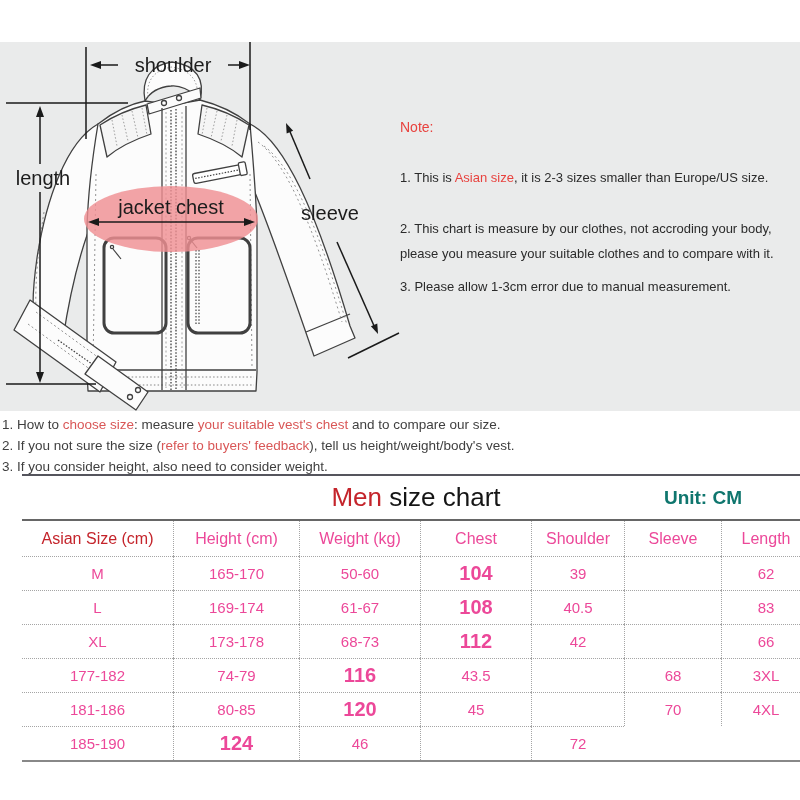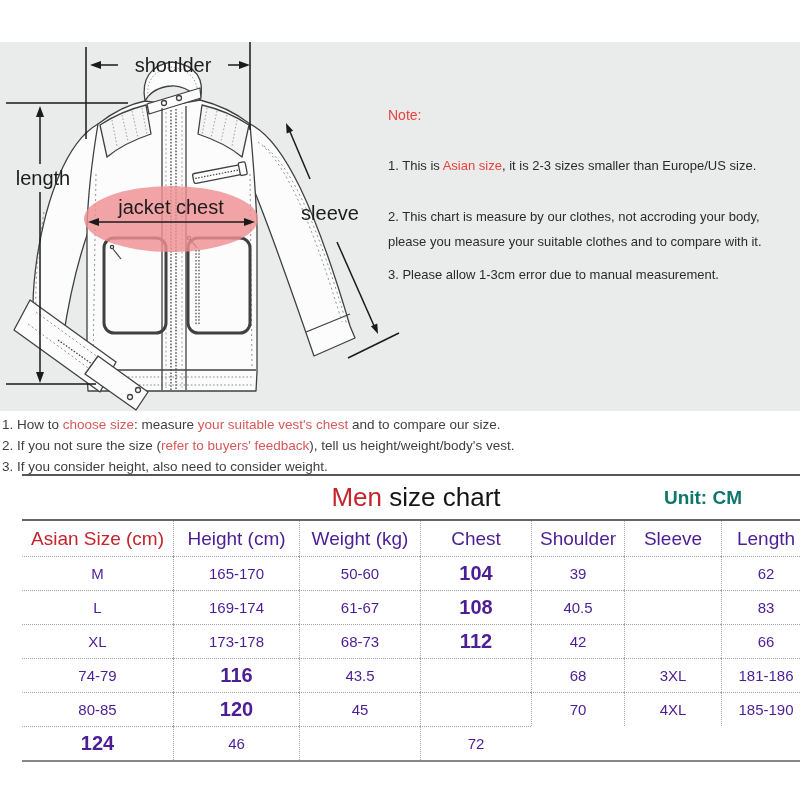--- a/index.html
+++ b/index.html
@@ -3,44 +3,44 @@
 <meta charset="utf-8">
 <style>
   html,body{margin:0;padding:0;}
   body{width:800px;height:800px;background:#ffffff;font-family:"Liberation Sans", sans-serif;color:#222;overflow:hidden;}
   .page{position:relative;width:800px;height:800px;background:#fff;}
 
   
   .gray-panel{position:absolute;left:0;top:42px;width:800px;height:369px;background:#eaebeb;}
   .diagram-svg{position:absolute;left:0;top:0;}
   .note{position:absolute;left:388px;top:0;width:408px;font-size:13px;color:#2b2b2b;}
-  .note p{margin:0;position:absolute;white-space:nowrap;}
+  .note p{margin:12px;position:absolute;white-space:nowrap;}
   .note .note-heading{top:65px;color:#e8423e;font-size:14px;}
   .note .note-item1{top:116px;}
   .note .note-item2{top:162px;line-height:25px;white-space:normal;width:406px;}
   .note .note-item3{top:225px;}
   .red-inline{color:#e8423e;}
 
   
   .tips{position:absolute;left:0;top:411px;width:800px;padding:3px 0 0 2px;font-size:13.5px;line-height:21px;color:#3f3f3f;}
   .tips p{margin:0;white-space:nowrap;}
   .tips .tip-red{color:#d95757;}
 
   
   .tbl{position:absolute;left:22px;top:474px;width:788px;border-top:2px solid #55555d;}
   .title-row{position:relative;height:43px;display:flex;align-items:center;justify-content:center;}
   .tbl-title{font-size:26px;color:#151515;}
   .tbl-title .title-red{color:#c4242b;}
   .unit-label{position:absolute;right:68px;top:50%;transform:translateY(-50%);font-size:19px;font-weight:bold;color:#0f766e;}
   .grid{display:grid;grid-template-columns:151px 126px 121px 111px 93px 97px 89px;border-top:2px solid #666;border-bottom:2px solid #888;}
-  .grid > div{display:flex;align-items:center;justify-content:center;height:35px;font-size:15px;color:#4c1d95;
+  .grid > div{display:flex;align-items:center;justify-content:center;height:35px;font-size:15px;color:#ec4899;
               border-left:1px dotted #a5a5a5;border-top:1px dotted #a5a5a5;}
   .grid > div:nth-child(7n+1){border-left:none;}
   .grid > div:nth-child(-n+7){border-top:none;}
-  .grid > .hdr{height:35px;font-size:19px;}
+  .grid > .hdr{height:35px;font-size:16px;}
   .grid > .cell{height:33px;}
   .grid > .hdr-red{color:#c4242b;}
   .grid > .chest-cell{font-size:20px;font-weight:bold;}
 
   text{font-family:"Liberation Sans", sans-serif;}
 </style>
 </head>
 <body>
 
 <div class="page">
@@ -202,20 +202,21 @@
       <div class="cell">83</div>
 
       <div class="cell">XL</div>
       <div class="cell">173-178</div>
       <div class="cell">68-73</div>
       <div class="cell chest-cell">112</div>
       <div class="cell">42</div>
       <div class="cell"></div>
       <div class="cell">66</div>
 
+      <div class="cell">177-182</div>
       <div class="cell">74-79</div>
       <div class="cell chest-cell">116</div>
       <div class="cell">43.5</div>
       <div class="cell"></div>
       <div class="cell">68</div>
 
       <div class="cell">3XL</div>
       <div class="cell">181-186</div>
       <div class="cell">80-85</div>
       <div class="cell chest-cell">120</div>

